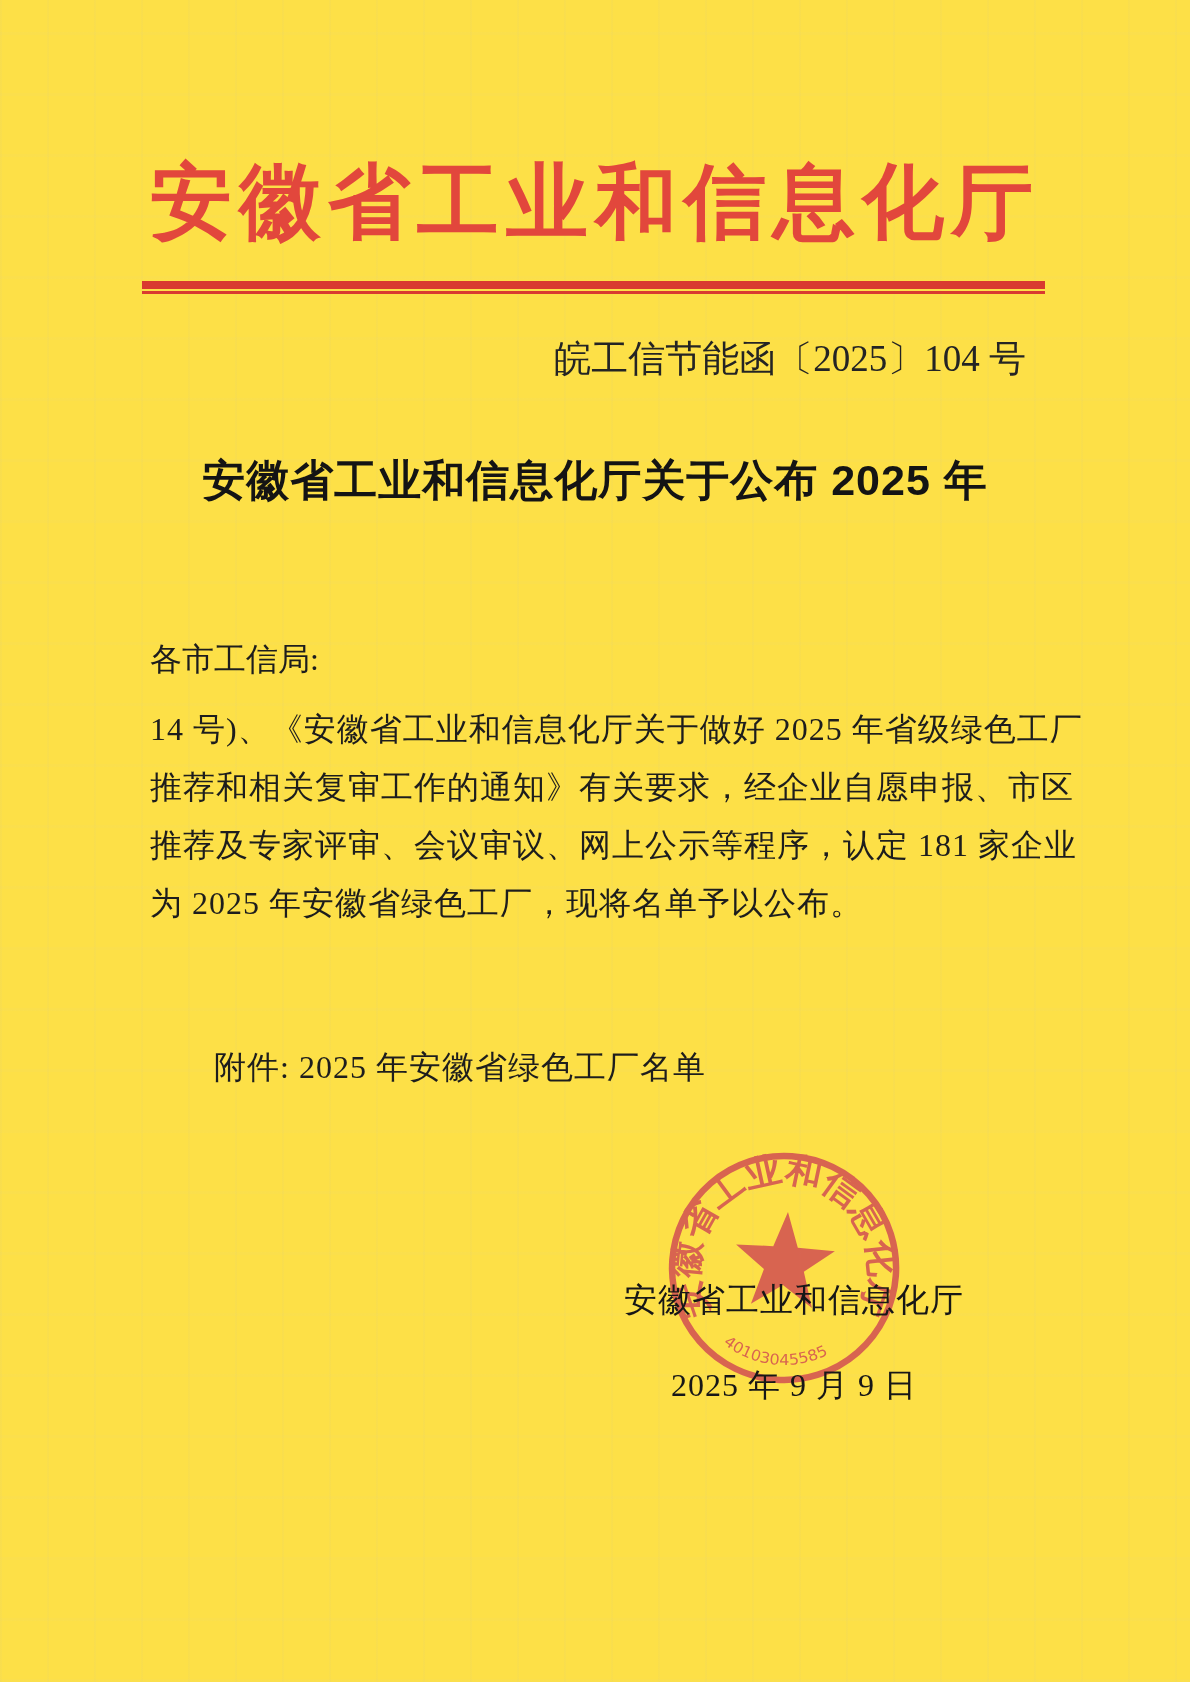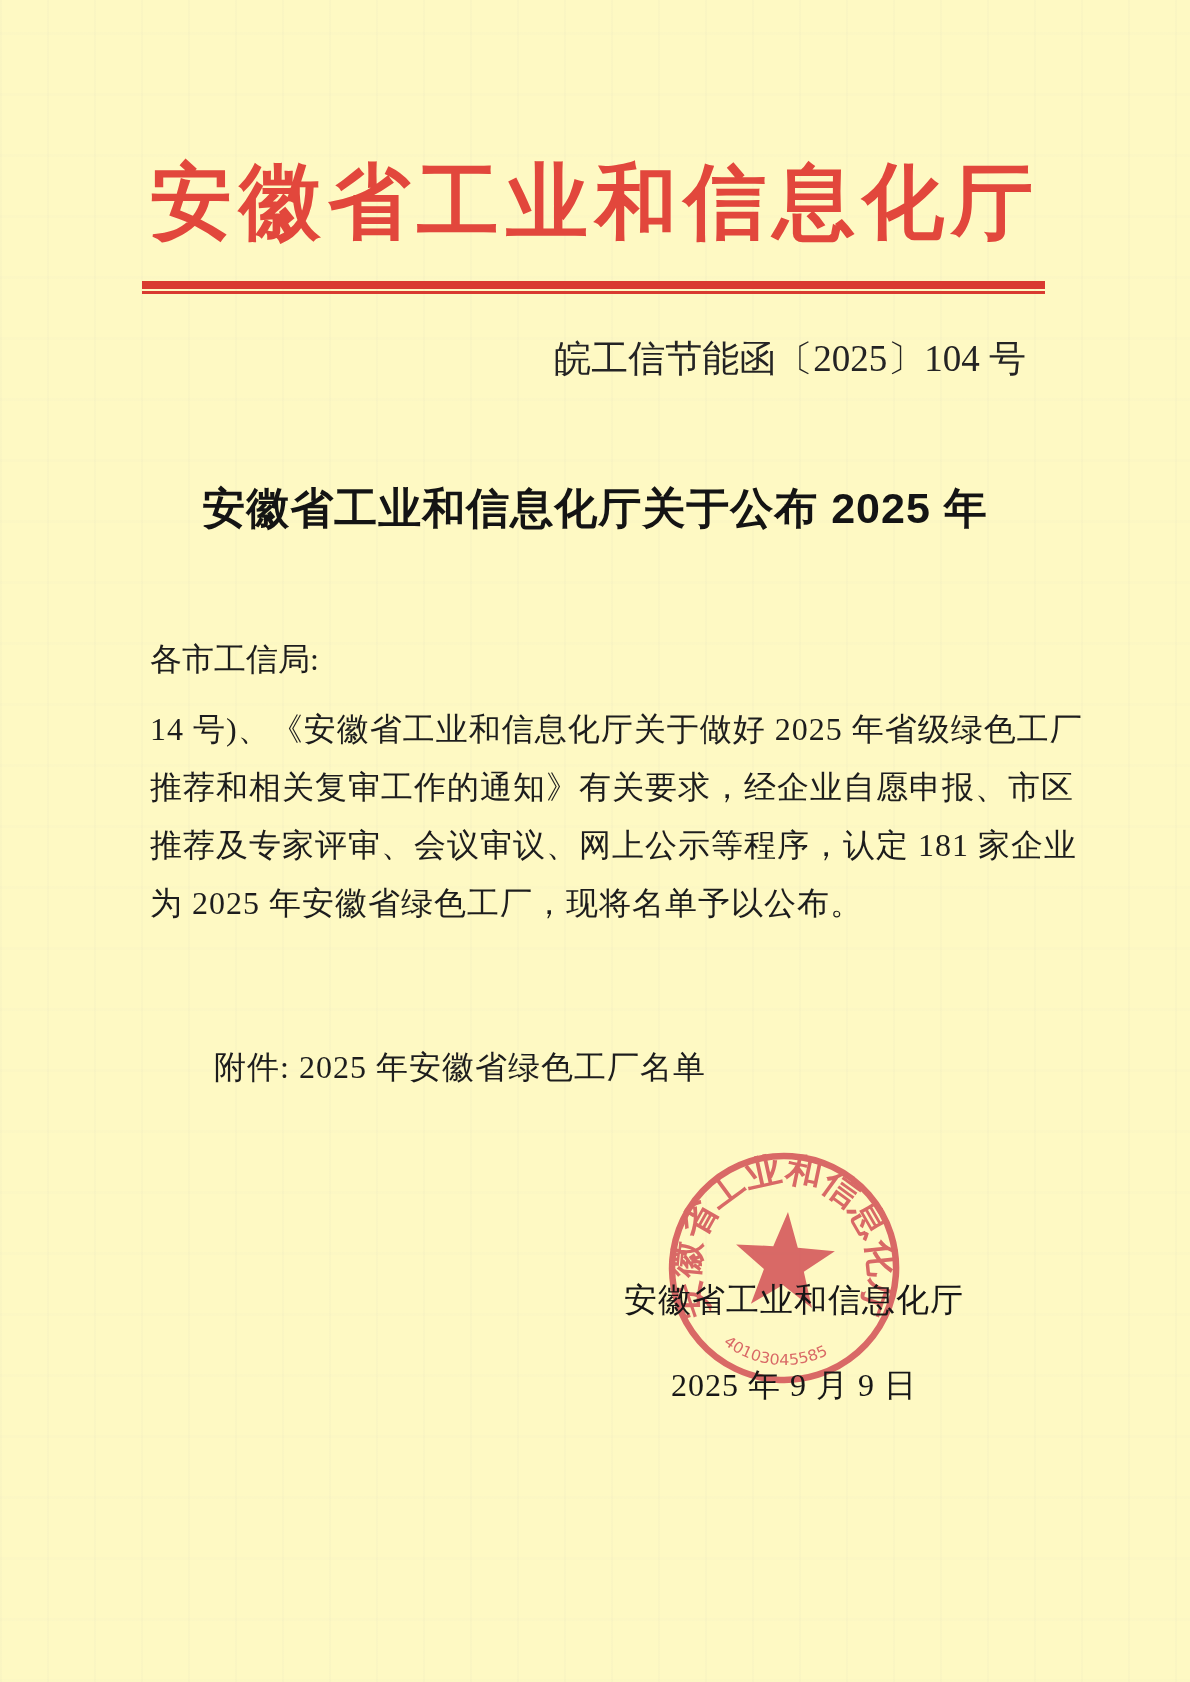--- a/index.html
+++ b/index.html
@@ -1,20 +1,20 @@
 <!DOCTYPE html>
 <html><head>
 <meta charset="utf-8">
 <style>
   html,body{margin:0;padding:0;background:#e8e8e8;}
   .page{
     position:relative;
     width:1190px;height:1682px;
     margin:0 auto;
-    background:#fef9c3;
+    background:#fde047;
     overflow:hidden;
     font-family:"Liberation Serif","DejaVu Serif",serif;
     color:#1d1d1d;
   }
   
   .page::before{
     content:"";position:absolute;inset:0;
     background:
       repeating-linear-gradient(90deg, rgba(180,180,180,.05) 0 2px, transparent 2px 47px),
       repeating-linear-gradient(0deg, rgba(200,200,200,.04) 0 3px, transparent 3px 61px);
@@ -43,21 +43,20 @@
   }
   .doc-title{
     top:448px;left:0;width:100%;
     text-align:center;
     font-family:"Liberation Sans","DejaVu Sans",sans-serif;
     font-weight:700;
     font-size:43px;
     line-height:64px;
     color:#141414;
     letter-spacing:1px;
-    margin-top:28px;
   }
   .salutation{
     top:638px;left:150px;
     font-size:32px;
     white-space:nowrap;
   }
   .body-block{
     top:700px;left:150px;width:892px;
     font-size:32px;
     line-height:58px;

